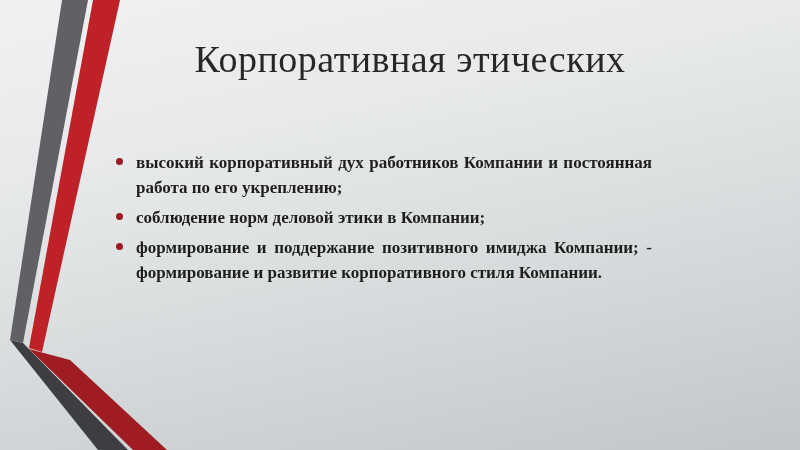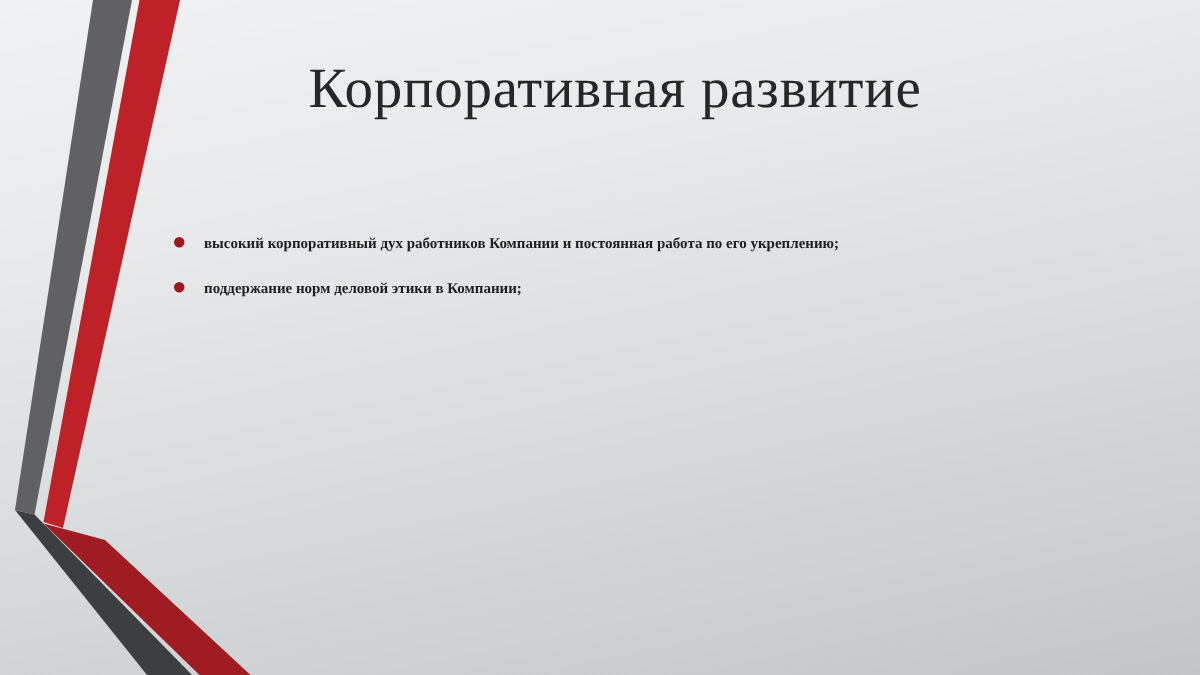--- a/index.html
+++ b/index.html
@@ -51,21 +51,21 @@
     width: 545px;
     margin: 0;
     padding: 0;
     list-style: none;
   }
   .bullet-list li {
     position: relative;
     padding-left: 23px;
     width: 516px;
     margin: 0 0 5px 0;
-    font-size: 10px;
+    font-size: 17px;
     line-height: 25px;
     font-weight: 700;
     color: #1e1e1e;
     text-align: justify;
     text-align-last: left;
   }
   .dot {
     position: absolute;
     left: 3px;
     top: 8px;
@@ -80,27 +80,31 @@
 
 <div class="slide">
 
   <svg class="ribbon" viewBox="0 0 800 450" preserveAspectRatio="none" aria-hidden="true">
     <polygon points="10,340 23,343 128,450 98,450" fill="#3d3e42"></polygon>
     <polygon points="29,349 70,360 167,450 133,450" fill="#9e1c22"></polygon>
     <polygon points="62,0 88,0 23,343 10,340" fill="#606065"></polygon>
     <polygon points="93,0 120,0 42,352 29,348" fill="#be2128"></polygon>
   </svg>
 
-  <h1 class="slide-title">Корпоративная развитие</h1>
+  <h1 class="slide-title">Корпоративная этических</h1>
 
 
   <ul class="bullet-list">
     <li>
       <span class="dot"></span>
       <span>высокий корпоративный дух работников Компании и постоянная работа по его укреплению;</span>
     </li>
     <li>
       <span class="dot"></span>
-      <span>поддержание норм деловой этики в Компании;</span>
+      <span>соблюдение норм деловой этики в Компании;</span>
+    </li>
+    <li>
+      <span class="dot"></span>
+      <span>формирование и поддержание позитивного имиджа Компании; - формирование и развитие корпоративного стиля Компании.</span>
     </li>
   </ul>
 
 </div>
 
 </body></html>

